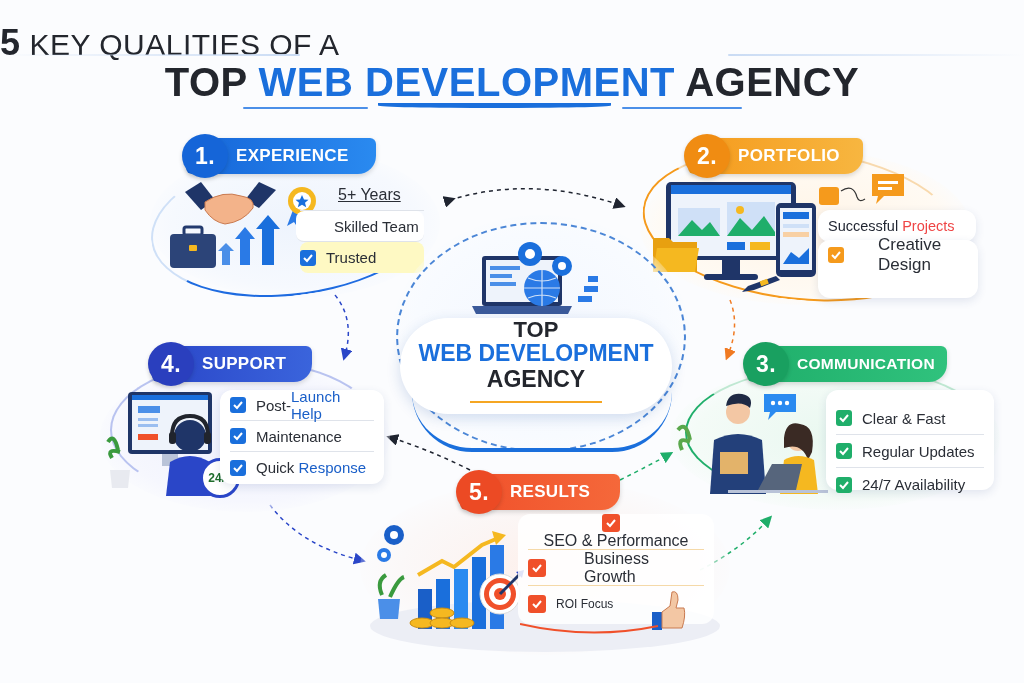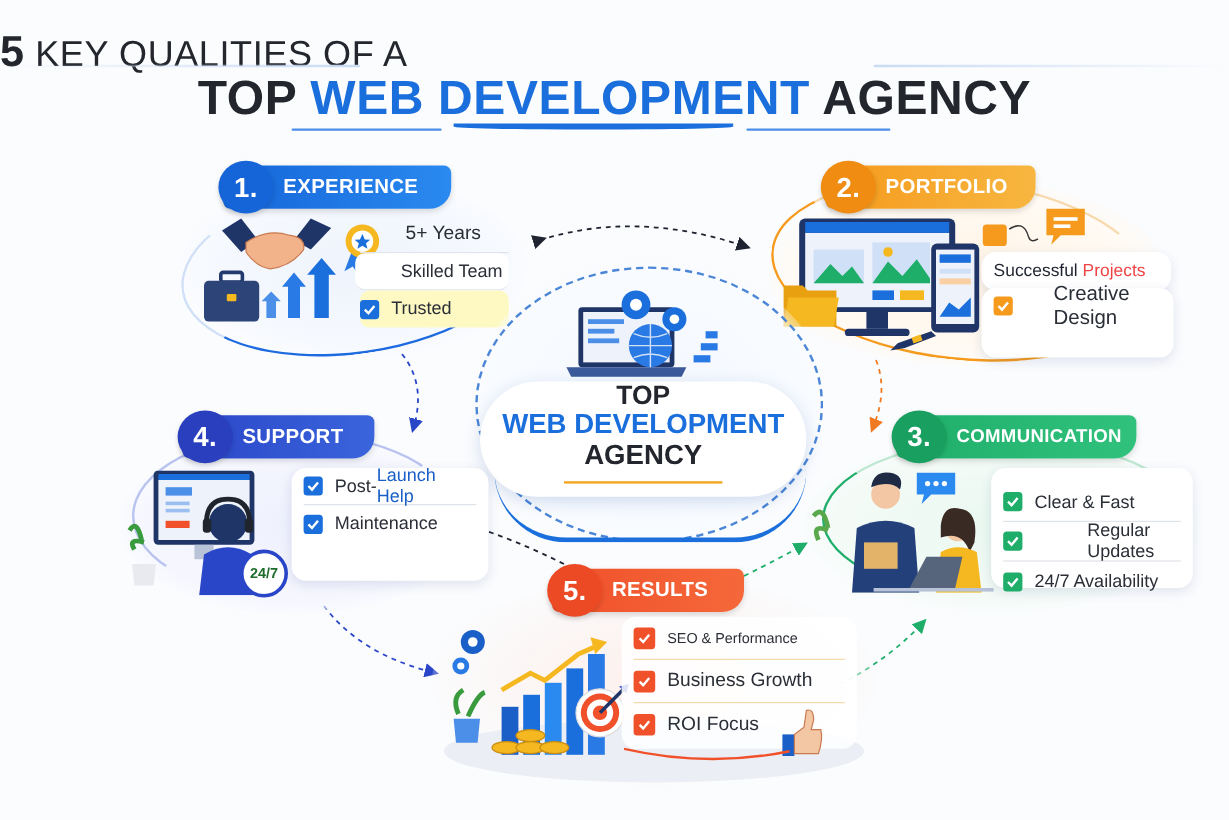--- a/index.html
+++ b/index.html
@@ -104,21 +104,21 @@
 </svg>
 
 <svg class="abs" style="left:284px;top:186px;" width="36" height="42" viewBox="0 0 36 42">
   <path d="M9,24 L3,40 L10,36 L14,42 L18,28 Z" fill="#2a7ae6"></path>
   <path d="M27,24 L33,40 L26,36 L22,42 L18,28 Z" fill="#2a7ae6"></path>
   <circle cx="18" cy="15" r="14" fill="#f5b820"></circle>
   <circle cx="18" cy="15" r="9" fill="#fff"></circle>
   <path d="M18,9 L20,13.5 L24.5,13.8 L21,16.8 L22.2,21.2 L18,18.8 L13.8,21.2 L15,16.8 L11.5,13.8 L16,13.5 Z" fill="#1a6fdc"></path>
 </svg>
 <div class="abs card" style="left:292px;top:180px;width:140px;height:92px;padding:0 8px;box-shadow:none;background:transparent;">
-  <div class="item" style="padding-left:38px;font-size:16px;">5+ Years</div>
+  <div class="item" style="padding-left:38px;font-size:16px;text-decoration:underline;">5+ Years</div>
   <div class="item" style="padding-left:38px;background:#fff;border-radius:8px;margin-left:-4px;">Skilled Team</div>
   <div class="item" style="background:#fef9c3;border-radius:8px;">
     <span class="chk" style="background:#1a6fdc;">
         <svg viewBox="0 0 12 12">
           <path d="M2,6 L5,9 L10,3" stroke="#fff" stroke-width="2" fill="none"></path>
         </svg>
       </span>
     <span>Trusted</span>
   </div>
 </div>
@@ -234,37 +234,45 @@
   <rect x="58" y="62" width="16" height="12" fill="#b9c3d8"></rect>
   <path d="M4,50 Q10,40 14,58 M8,66 Q2,56 16,60" stroke="#3a9a3e" stroke-width="4" fill="none"></path>
   <path d="M6,78 L26,78 L24,96 L8,96 Z" fill="#e8eaf0"></path>
   <circle cx="86" cy="44" r="16" fill="#1f3568"></circle>
   <path d="M68,44 Q68,24 86,24 Q104,24 104,44" stroke="#20242c" stroke-width="4" fill="none"></path>
   <rect x="65" y="40" width="7" height="12" rx="3" fill="#20242c"></rect>
     <rect x="100" y="40" width="7" height="12" rx="3" fill="#20242c"></rect>
   <path d="M62,104 L66,70 Q86,58 106,70 L110,104 Z" fill="#2a46c8"></path>
 </svg>
 <div class="abs" style="left:200px;top:458px;width:40px;height:40px;border-radius:50%;background:#fff;border:3px solid #2a46c8;display:flex;align-items:center;justify-content:center;font-size:12px;font-weight:700;color:#1f6d2c;">24/7</div>
-<div class="abs card" style="left:220px;top:390px;width:164px;height:94px;padding:0 10px;margin-left:23px;">
+<div class="abs card" style="left:220px;top:390px;width:164px;height:94px;padding:0 10px;">
   <div class="item">
     <span class="chk" style="background:#1a6fdc;">
         <svg viewBox="0 0 12 12">
           <path d="M2,6 L5,9 L10,3" stroke="#fff" stroke-width="2" fill="none"></path>
         </svg>
       </span>
     <span>Post-</span>
       <span style="color:#1a5fc8;">Launch Help</span>
   </div>
   <div class="item">
     <span class="chk" style="background:#1a6fdc;">
         <svg viewBox="0 0 12 12">
           <path d="M2,6 L5,9 L10,3" stroke="#fff" stroke-width="2" fill="none"></path>
         </svg>
       </span>
     <span>Maintenance</span>
+  </div>
+  <div class="item">
+    <span class="chk" style="background:#1a6fdc;">
+        <svg viewBox="0 0 12 12">
+          <path d="M2,6 L5,9 L10,3" stroke="#fff" stroke-width="2" fill="none"></path>
+        </svg>
+      </span>
+    <span>Quick </span>&nbsp;<span style="color:#1a5fc8;">Response</span>
   </div>
 </div>
 
 <div class="abs cloud" style="left:670px;top:365px;width:330px;height:145px;background:radial-gradient(ellipse at center,#e9f8f0 0%,#f4fbf7 60%,rgba(255,255,255,0) 75%);"></div>
 <div class="abs ring" style="left:685px;top:365px;width:305px;height:135px;border-color:#bfe8d2 #bfe8d2 transparent #1fae6a;"></div>
 <div class="abs badge" style="left:747px;top:346px;width:200px;font-size:15.5px;background:linear-gradient(90deg,#1fae6a,#30c27d);">
   <div class="circ" style="background:#19a060;">3.</div>
   <span>COMMUNICATION</span>
 </div>
 <svg class="abs" style="left:676px;top:390px;" width="160" height="104" viewBox="0 0 160 104">
@@ -287,21 +295,21 @@
 </svg>
 <div class="abs card" style="left:826px;top:390px;width:168px;height:100px;padding:12px 10px;">
   <div class="item" style="height:33px;">
     <span class="chk" style="background:#1fae6a;">
         <svg viewBox="0 0 12 12">
           <path d="M2,6 L5,9 L10,3" stroke="#fff" stroke-width="2" fill="none"></path>
         </svg>
       </span>
     <span>Clear &amp; Fast</span>
   </div>
-  <div class="item" style="height:33px;gap:44px;">
+  <div class="item" style="height:33px;">
     <span class="chk" style="background:#1fae6a;">
         <svg viewBox="0 0 12 12">
           <path d="M2,6 L5,9 L10,3" stroke="#fff" stroke-width="2" fill="none"></path>
         </svg>
       </span>
     <span>Regular Updates</span>
   </div>
   <div class="item" style="height:33px;">
     <span class="chk" style="background:#1fae6a;">
         <svg viewBox="0 0 12 12">
@@ -345,37 +353,37 @@
 </svg>
 <svg class="abs" style="left:478px;top:568px;" width="48" height="48" viewBox="0 0 48 48">
   <circle cx="22" cy="26" r="20" fill="#fff" stroke="#ddd"></circle>
   <circle cx="22" cy="26" r="16" fill="#f0502a"></circle>
   <circle cx="22" cy="26" r="11" fill="#fff"></circle>
   <circle cx="22" cy="26" r="6" fill="#f0502a"></circle>
   <path d="M22,26 L42,6" stroke="#1f3568" stroke-width="3"></path>
   <path d="M38,4 L46,2 L44,10 Z" fill="#2a46c8"></path>
 </svg>
 <div class="abs card" style="left:518px;top:514px;width:196px;height:110px;padding:0 10px;box-shadow:none;background:rgba(255,255,255,0.85);">
-  <div class="item" style="height:36px;font-size:12px;border-color:#f5d9a8;">
+  <div class="item" style="height:36px;font-size:16px;border-color:#f5d9a8;flex-direction:column;">
     <span class="chk" style="background:#f0502a;width:18px;height:18px;">
         <svg viewBox="0 0 12 12">
           <path d="M2,6 L5,9 L10,3" stroke="#fff" stroke-width="2" fill="none"></path>
         </svg>
       </span>
     <span>SEO &amp; Performance</span>
   </div>
-  <div class="item" style="height:36px;font-size:16px;border-color:#f5d9a8;">
+  <div class="item" style="height:36px;font-size:16px;border-color:#f5d9a8;gap:28px;">
     <span class="chk" style="background:#f0502a;width:18px;height:18px;">
         <svg viewBox="0 0 12 12">
           <path d="M2,6 L5,9 L10,3" stroke="#fff" stroke-width="2" fill="none"></path>
         </svg>
       </span>
     <span>Business Growth</span>
   </div>
-  <div class="item" style="height:36px;font-size:16px;">
+  <div class="item" style="height:36px;font-size:12px;">
     <span class="chk" style="background:#f0502a;width:18px;height:18px;">
         <svg viewBox="0 0 12 12">
           <path d="M2,6 L5,9 L10,3" stroke="#fff" stroke-width="2" fill="none"></path>
         </svg>
       </span>
     <span>ROI Focus</span>
   </div>
 </div>
 <svg class="abs" style="left:650px;top:588px;" width="36" height="44" viewBox="0 0 36 44">
   <rect x="2" y="24" width="10" height="18" fill="#1a5fc8"></rect>

